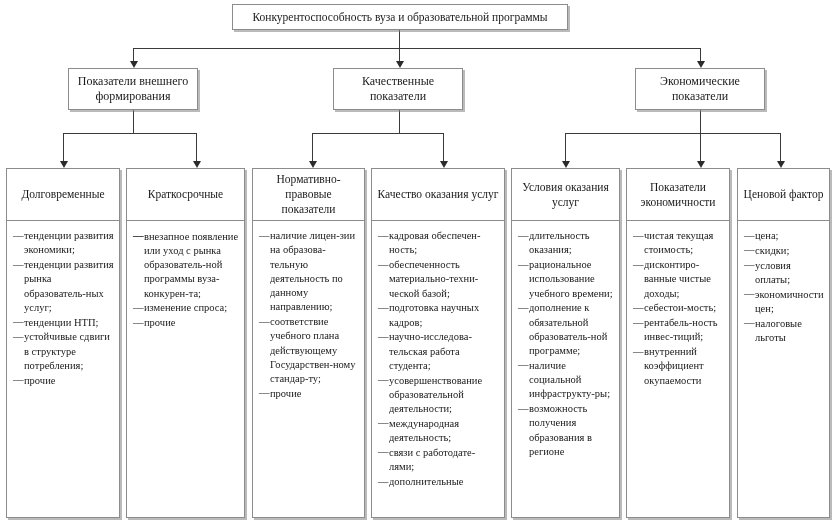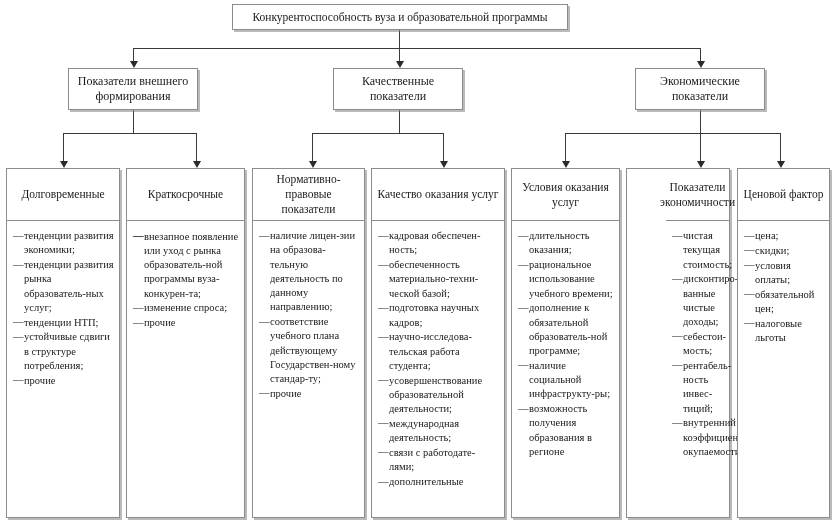--- a/index.html
+++ b/index.html
@@ -86,21 +86,21 @@
     position: absolute;
     left: 0; top: -0.5px;
   }
 
   
   #leaf-0 { left: 6px;   width: 114px; }
   #leaf-1 { left: 126px; width: 119px; }
   #leaf-2 { left: 252px; width: 113px; }
   #leaf-3 { left: 371px; width: 134px; }
   #leaf-4 { left: 511px; width: 109px; }
-  #leaf-5 { left: 626px; width: 104px; padding-left: 39px; }
+  #leaf-5 { left: 626px; width: 104px; }
   #leaf-6 { left: 737px; width: 93px;  }
 
   
   .ln { position: absolute; background: #3a3a3a; }
   .v  { width: 1px; }
   .h  { height: 1px; }
   .arrow {
     position: absolute;
     width: 0; height: 0;
     border-left: 4px solid transparent;
@@ -236,19 +236,19 @@
     </div>
   </div>
 
   <div class="leaf" id="leaf-6">
     <div class="leaf-head">Ценовой фактор</div>
     <div class="leaf-body">
       <ul>
           <li><span class="dash">—</span><span>цена;</span></li>
           <li><span class="dash">—</span><span>скидки;</span></li>
           <li><span class="dash">—</span><span>условия оплаты;</span></li>
-          <li><span class="dash">—</span><span>обязательной цен;</span></li>
+          <li><span class="dash">—</span><span>экономичности цен;</span></li>
           <li><span class="dash">—</span><span>налоговые льготы</span></li>
         </ul>
     </div>
   </div>
 
 </div>
 
 </body></html>

